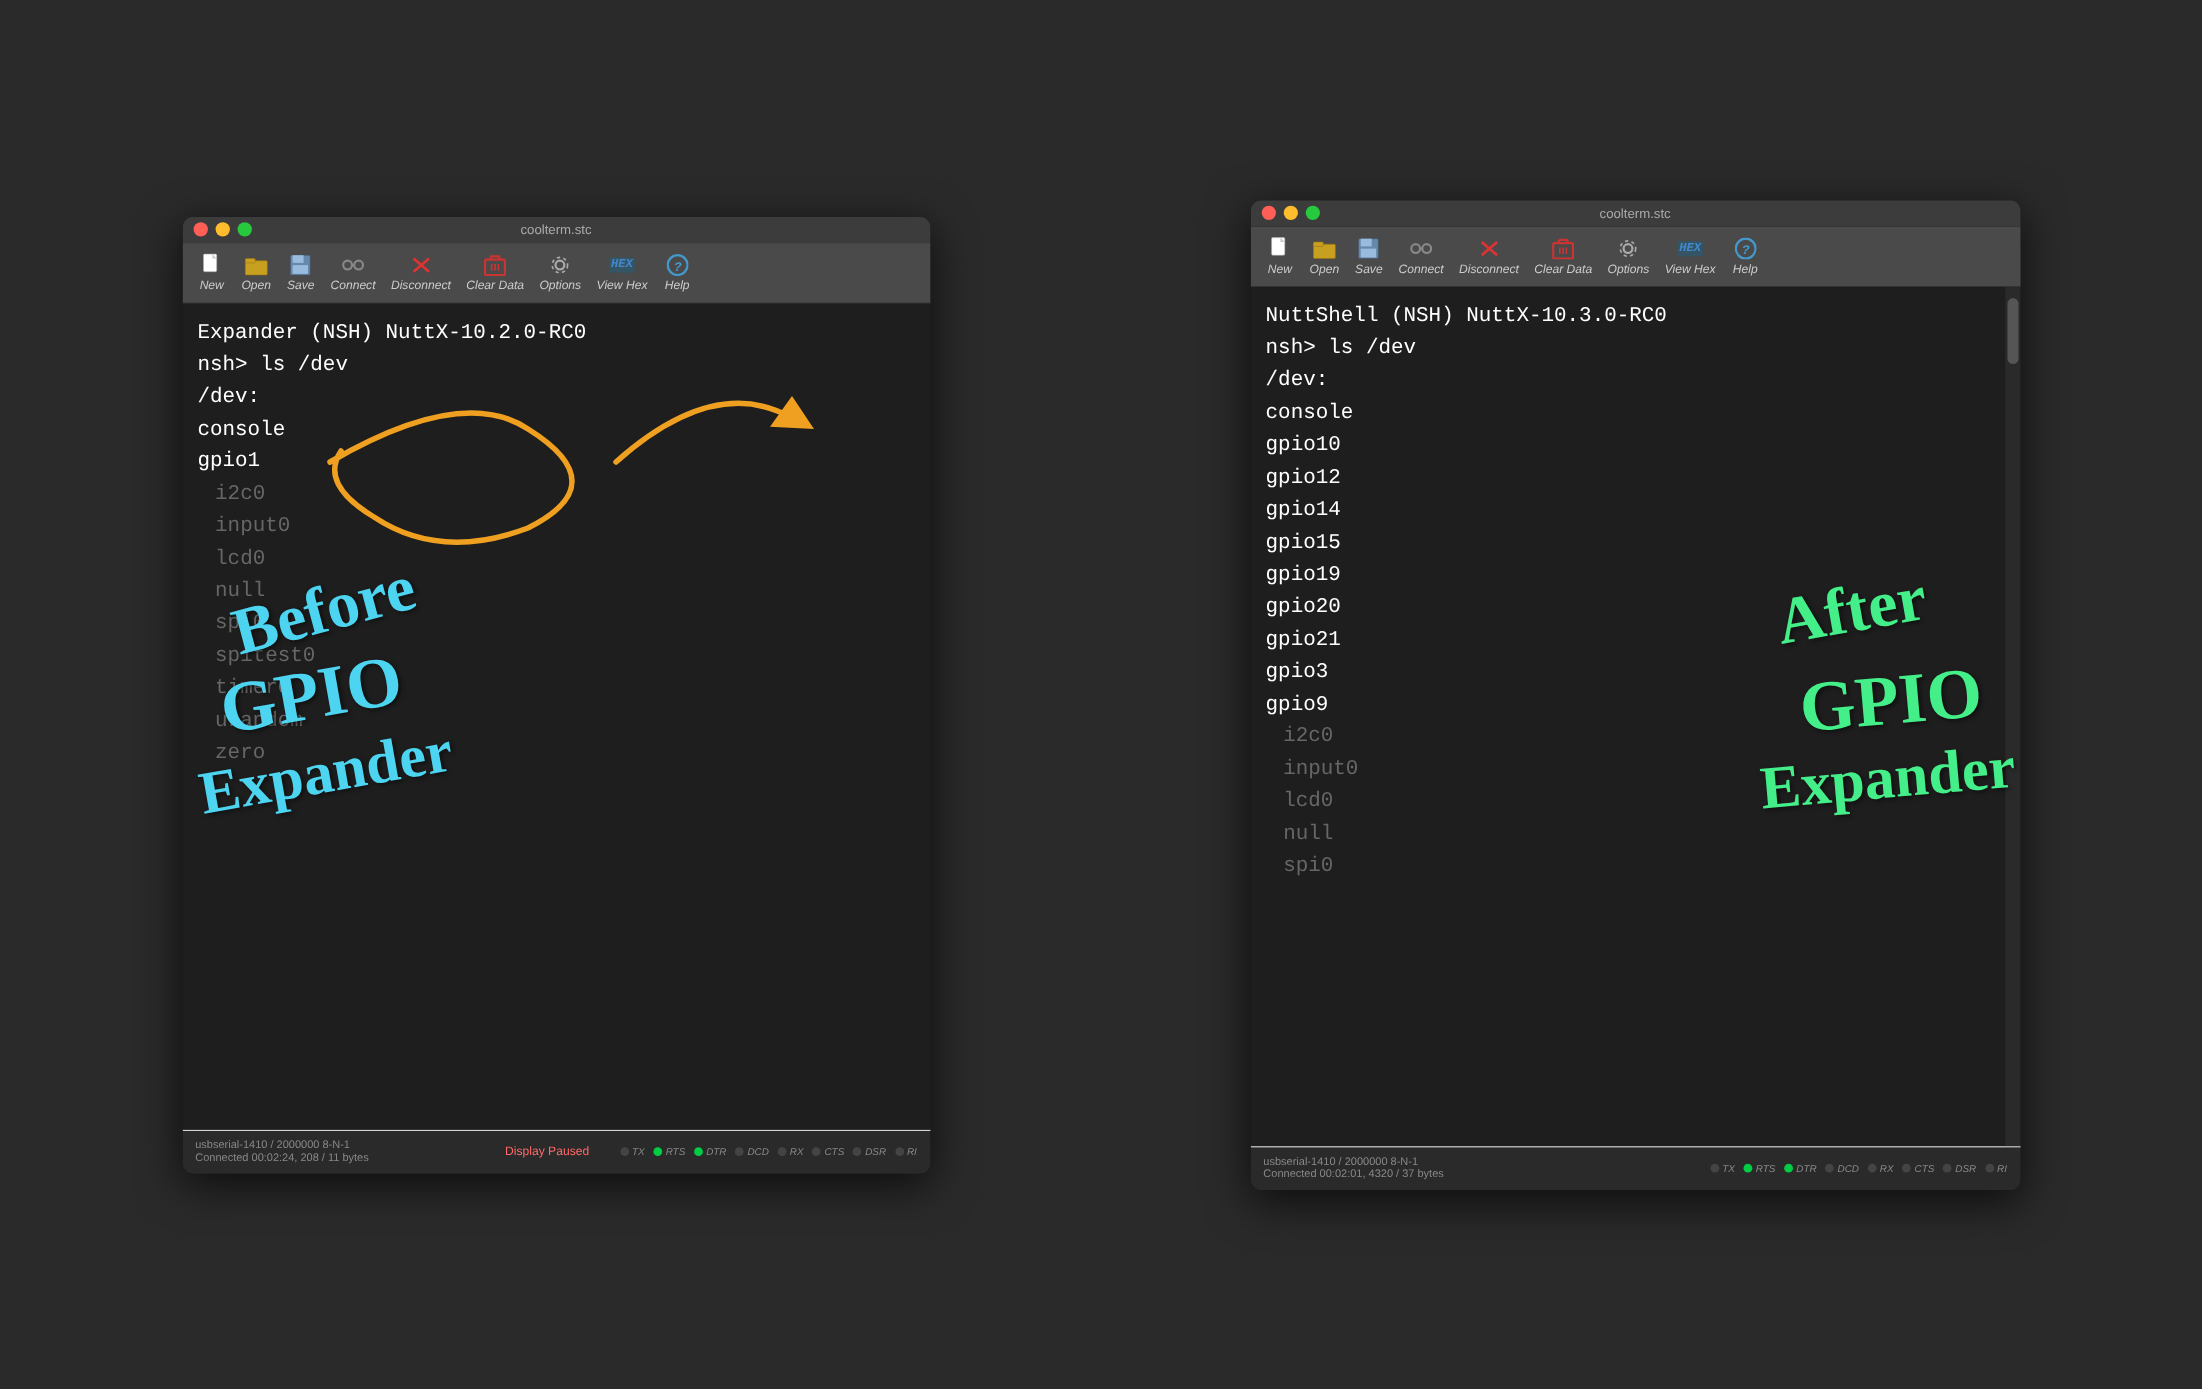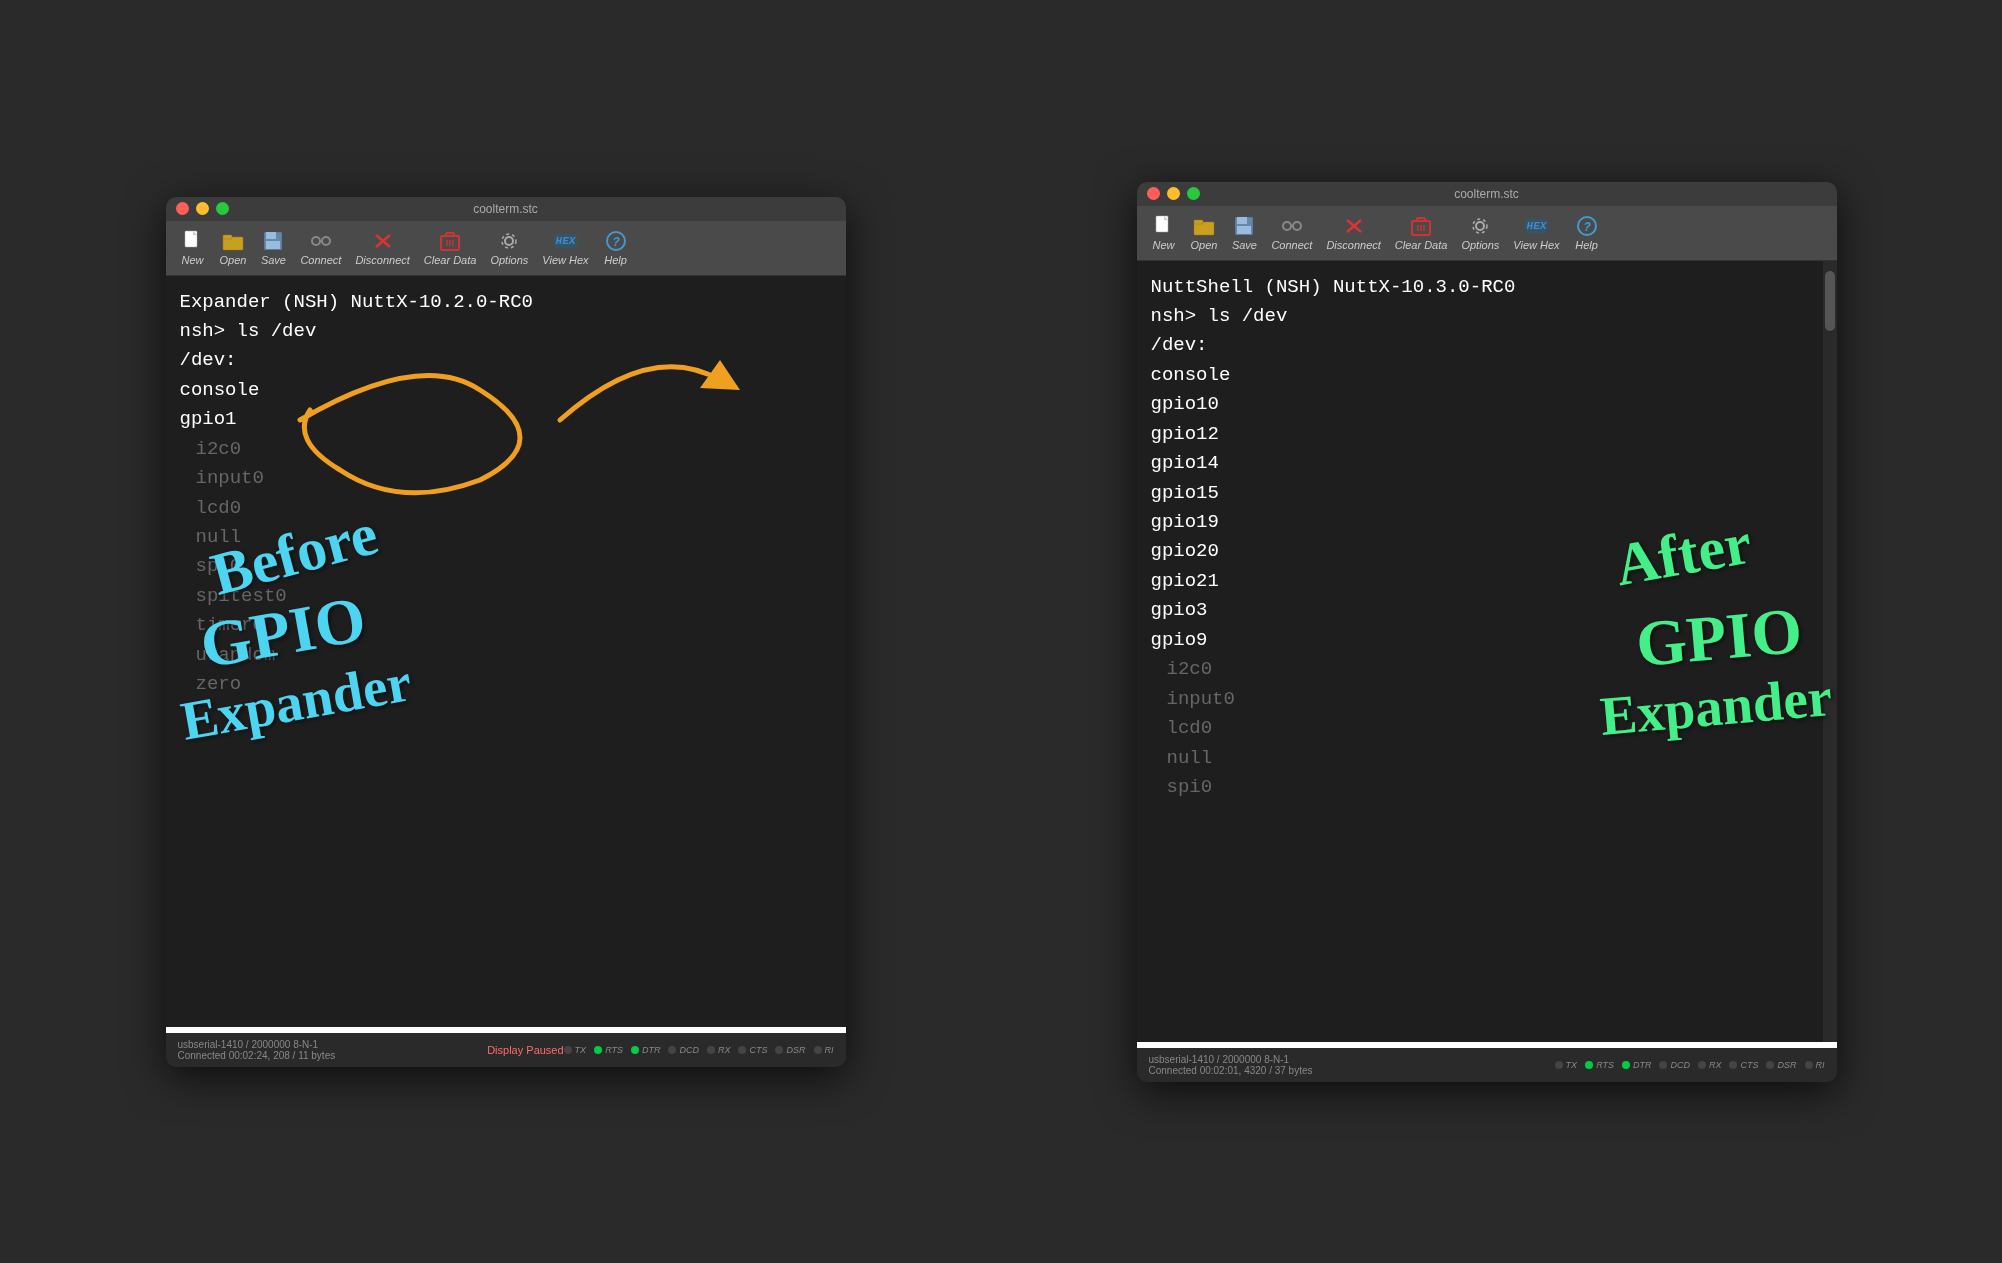--- a/index.html
+++ b/index.html
@@ -142,22 +142,23 @@
       margin-left: 16px;
     }
 
     
     .status-bar {
       background: #2a2a2a;
       height: 40px;
       display: flex;
       align-items: center;
       padding: 0 12px;
-      border-top: 6px solid #ffffff;
+      border-top: 1px solid #ffffff;
       flex-shrink: 0;
+      gap: 28px;
     }
 
     .status-left {
       font-family: -apple-system, sans-serif;
       font-size: 10px;
       color: #888;
       flex: 1;
     }
 
     .status-center {

